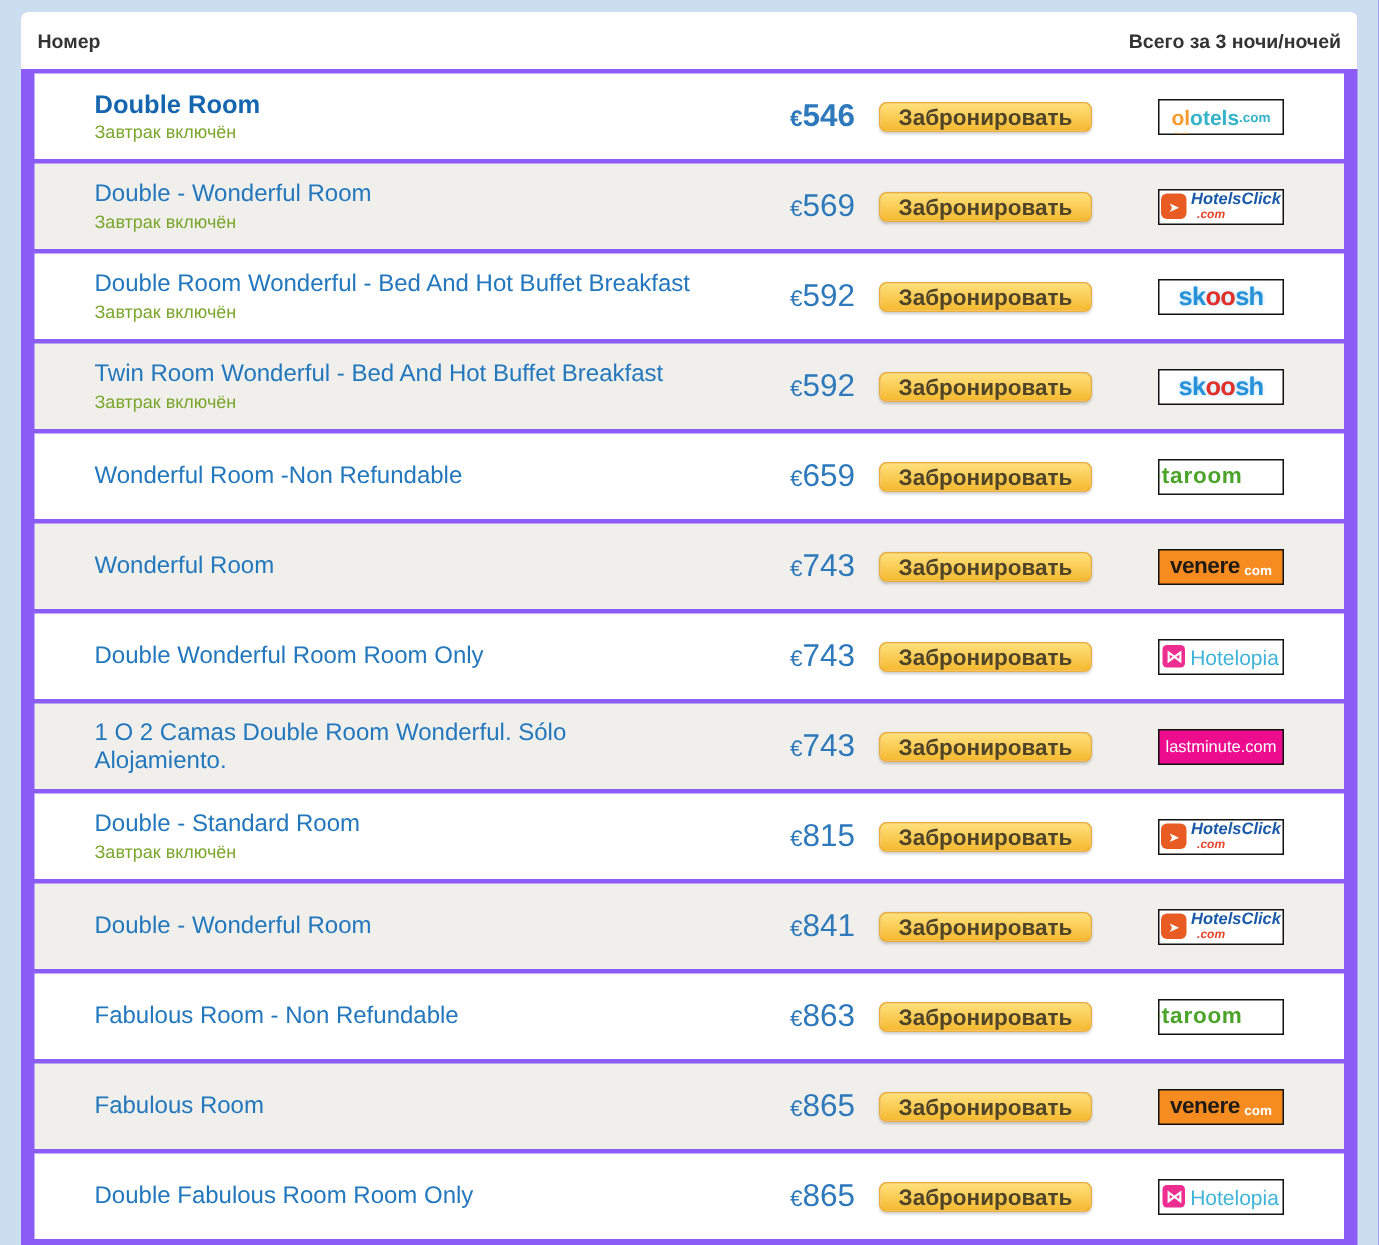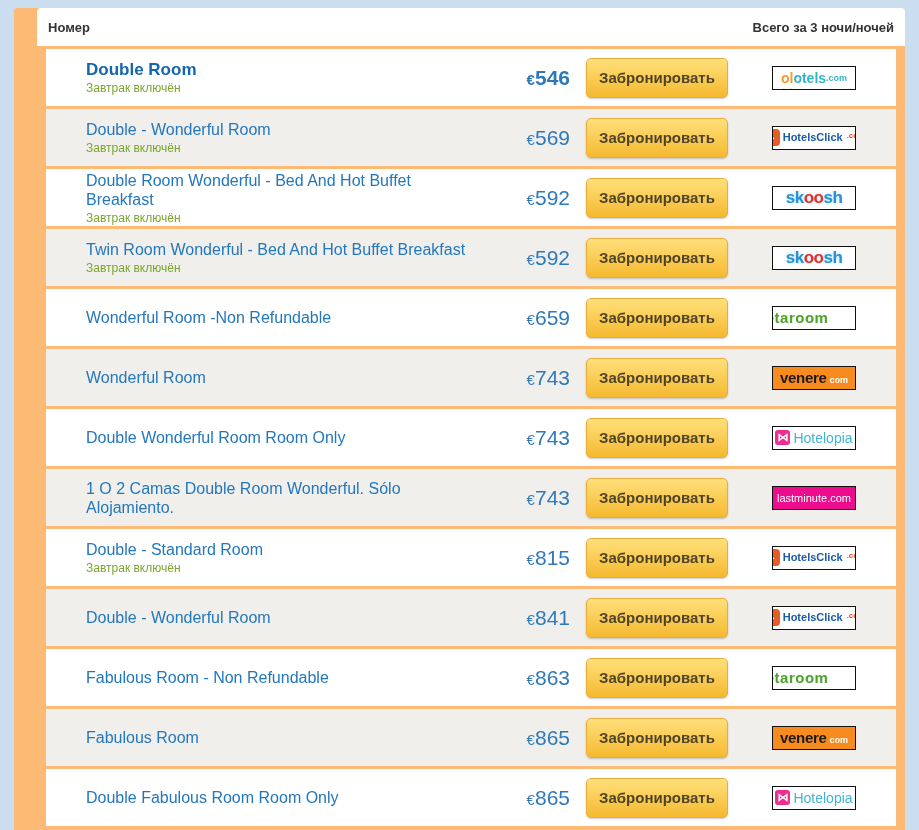--- a/index.html
+++ b/index.html
@@ -6,23 +6,22 @@
   html, body { margin: 0; padding: 0; }
   body {
     width: 919px; height: 830px;
     background: #cadef0;
     position: relative; overflow: hidden;
     font-family: "Liberation Sans", sans-serif;
   }
   .panel {
     position: absolute; left: 14px; top: 8px;
     width: 891px; height: 822px;
-    background: #fdba74;
+    background: #8b5cf6;
     border-radius: 4px 4px 0 0;
-    padding-left: 23px;
   }
   .table-header {
     height: 38px; background: #ffffff;
     display: flex; align-items: center; justify-content: space-between;
     padding: 0 11px;
     border-radius: 4px 4px 0 0;
   }
   .col-label { font-size: 13px; font-weight: bold; color: #333333; }
   .rows { padding: 3px 9px 0 9px; display: flex; flex-direction: column; gap: 3px; }
   .row {
@@ -38,21 +37,21 @@
   }
   .featured .room-name { font-weight: bold; color: #1565af; font-size: 17px; }
   .breakfast { color: #7aa62c; font-size: 12px; margin-top: 3px; line-height: 13px; }
   .price {
     width: 100px; text-align: right; color: #2e79bb;
     font-size: 21px; margin-right: 16px; white-space: nowrap;
   }
   .price .cur { font-size: 15px; }
   .featured .price { font-weight: bold; }
   .book-btn {
-    width: 142px; height: 40px; flex: none;
+    width: 142px; height: 20px; flex: none;
     border-radius: 5px; border: 1px solid #ecac38;
     background: linear-gradient(#ffe07b, #f5b930);
     font-family: "Liberation Sans", sans-serif;
     font-size: 15px; font-weight: bold; color: #4f4427;
     margin-right: 44px; cursor: pointer;
     box-shadow: 0 1px 2px rgba(0,0,0,0.2);
   }
   .logo-link { width: 84px; margin-right: 40px; display: flex; justify-content: center; text-decoration: none; cursor: pointer; }
   .logo {
     width: 84px; height: 24px; border: 1px solid #111111;
@@ -70,21 +69,21 @@
   }
   .olo-com { font-size: 9px; }
   
   .lg-hc { gap: 3px; }
   .hc-icon {
     width: 17px; height: 17px; background: #e85c24; color: #ffffff;
     border-radius: 4px; font-size: 9px;
     display: inline-flex; align-items: center; justify-content: center;
     flex: none;
   }
-  .hc-body { display: inline-flex; flex-direction: row; align-items: flex-start; }
+  .hc-body { display: inline-flex; flex-direction: column; align-items: flex-start; font-style: italic; }
   .hc-name { color: #1c5aa8; font-weight: bold; font-size: 11px; line-height: 11px; }
   .hc-com { color: #e8442a; font-weight: bold; font-size: 8px; line-height: 8px; margin-left: 4px; }
   
   .lg-skoosh { font-weight: bold; font-size: 17px; color: #2491d8; text-shadow: 0 0 3px #b5dcf5; letter-spacing: -0.5px; }
   .sk-oo { color: #e23028; }
   
   .lg-gar { color: #4ba32a; font-weight: bold; font-size: 15px; letter-spacing: 0.5px; gap: 36px; }
   .lg-gar sup { font-size: 7px; font-weight: normal; }
   
   .lg-venere { background: #f68b1f; }

